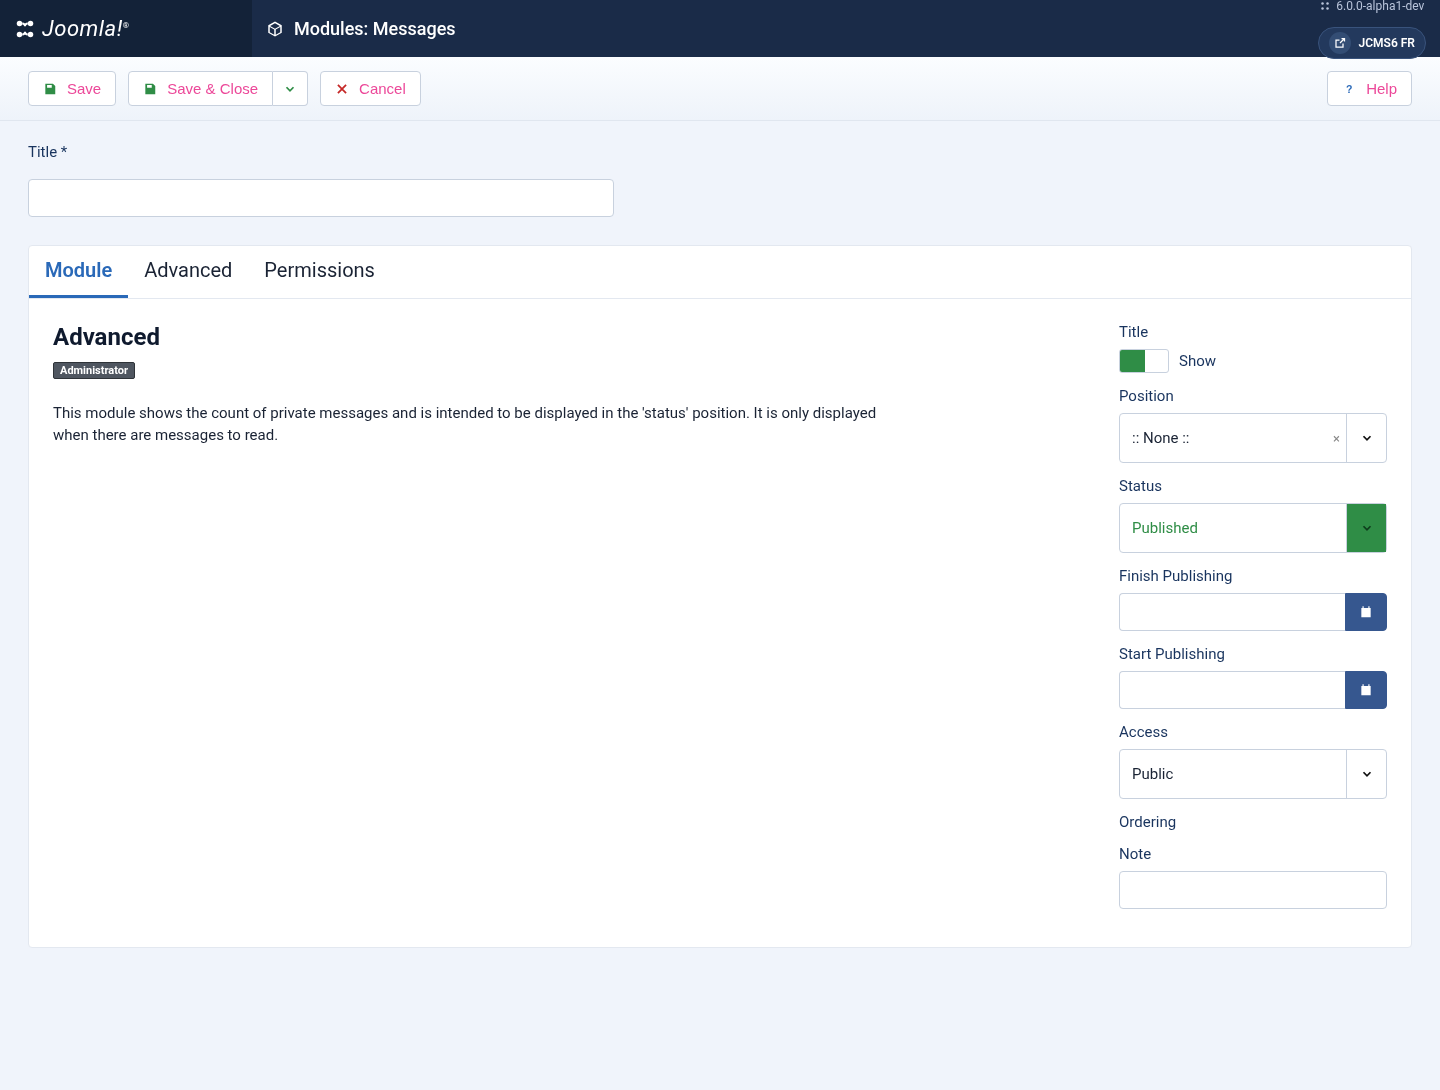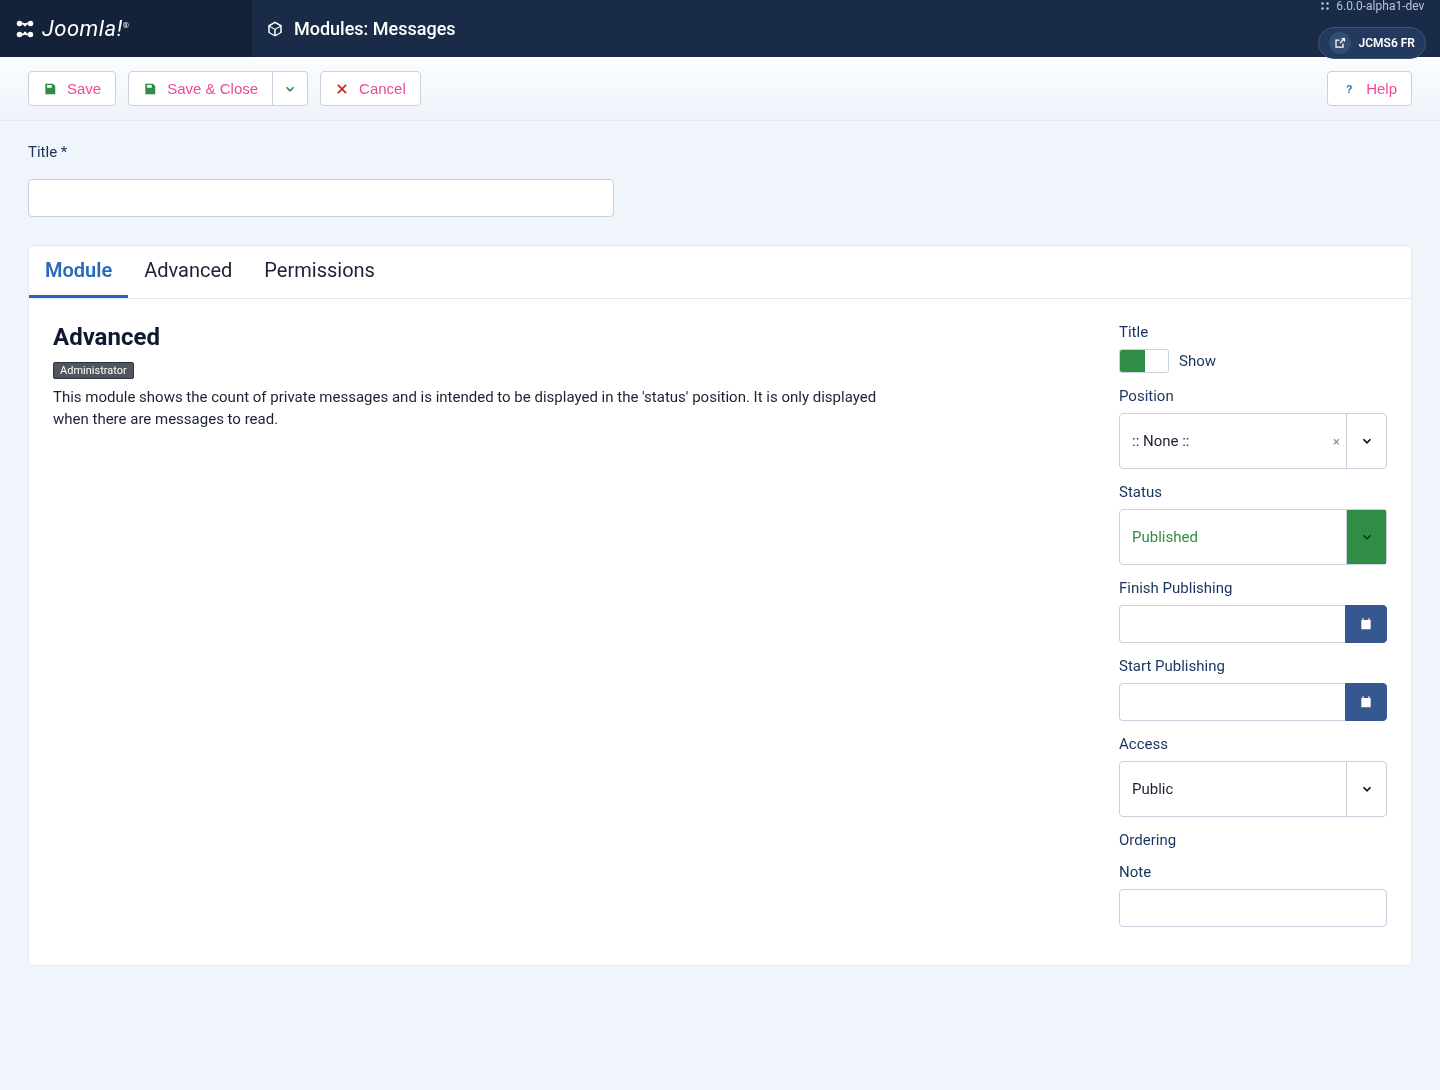--- a/index.html
+++ b/index.html
@@ -32,31 +32,31 @@
 .title-label { color: #19345e; font-size: 15px; margin-bottom: 18px; display: block; }
 .title-input { width: 586px; height: 38px; border: 1px solid #c8d1de; border-radius: 4px; background: #fff; padding: 0 10px; font-size: 15px; }
 
 .panel { background: #fff; border: 1px solid #e3e8f0; border-radius: 4px; margin-top: 28px; }
 .tab-row { display: flex; border-bottom: 1px solid #e3e8f0; }
 .tab { padding: 12px 16px 13px; font-size: 20px; cursor: pointer; border-bottom: 3px solid transparent; }
 .tab.active { color: #2a69b8; font-weight: 600; border-bottom-color: #2a69b8; }
 .panel-body { display: flex; padding: 24px; gap: 40px; }
 .main-col { flex: 1; }
 .main-col h2 { font-size: 24px; font-weight: 700; color: #0f1a2e; margin-bottom: 10px; }
-.chip-admin { display: inline-block; background: #4f5660; color: #fff; border: 1px solid #2e3338; padding: 1px 6px; font-size: 11px; border-radius: 2px; margin-bottom: 8px; }
+.chip-admin { display: inline-block; background: #4f5660; color: #fff; border: 1px solid #2e3338; padding: 1px 6px; font-size: 11px; border-radius: 2px; margin-bottom: 24px; font-weight: bold; }
 .desc { color: #1a2334; line-height: 1.45; font-size: 15px; max-width: 840px; }
 
 .side-col { width: 268px; }
 .fld { margin-bottom: 14px; }
 .fld-label { color: #19345e; font-size: 15px; display: block; margin-bottom: 8px; }
 .toggle-row { display: flex; align-items: center; gap: 10px; }
 .toggle { width: 50px; height: 24px; border: 1px solid #c8d1de; border-radius: 3px; background: #fff; position: relative; cursor: pointer; }
 .toggle .knob { position: absolute; left: 0; top: 0; width: 25px; height: 100%; background: #2f8d46; border-radius: 2px 0 0 2px; }
 .toggle-text { color: #19345e; font-size: 15px; }
-.select-shell { display: flex; border: 1px solid #c8d1de; border-radius: 4px; background: #fff; height: 56px; align-items: center; }
+.select-shell { display: flex; border: 1px solid #c8d1de; border-radius: 4px; background: #fff; height: 50px; align-items: center; }
 .select-shell .val { flex: 1; padding: 0 12px; font-size: 15px; }
 .select-shell .clr { color: #888; font-size: 13px; padding: 0 6px; cursor: pointer; }
 .select-shell .dd { width: 40px; height: 100%; display: flex; align-items: center; justify-content: center; border-left: 1px solid #c8d1de; cursor: pointer; }
 .select-shell.green .val { color: #2f8d46; }
 .select-shell.green .dd { background: #2f8d46; }
 .select-shell.green .dd svg path { stroke: #0e3d1c; }
 .input-shell { display: flex; height: 38px; }
 .input-shell input { flex: 1; border: 1px solid #c8d1de; border-right: none; border-radius: 4px 0 0 4px; padding: 0 10px; font-size: 15px; }
 .input-shell .ico-btn { width: 42px; background: #36578f; border: 1px solid #36578f; border-radius: 0 4px 4px 0; display: flex; align-items: center; justify-content: center; cursor: pointer; }
 .plain-input { width: 100%; height: 38px; border: 1px solid #c8d1de; border-radius: 4px; padding: 0 10px; font-size: 15px; background: #fff; }

